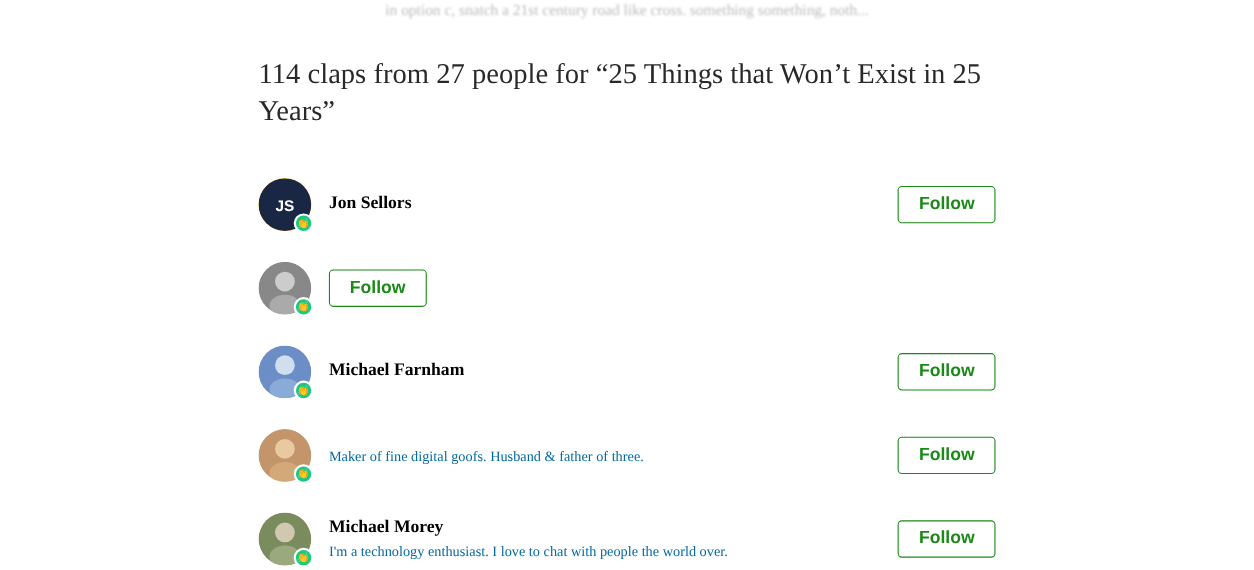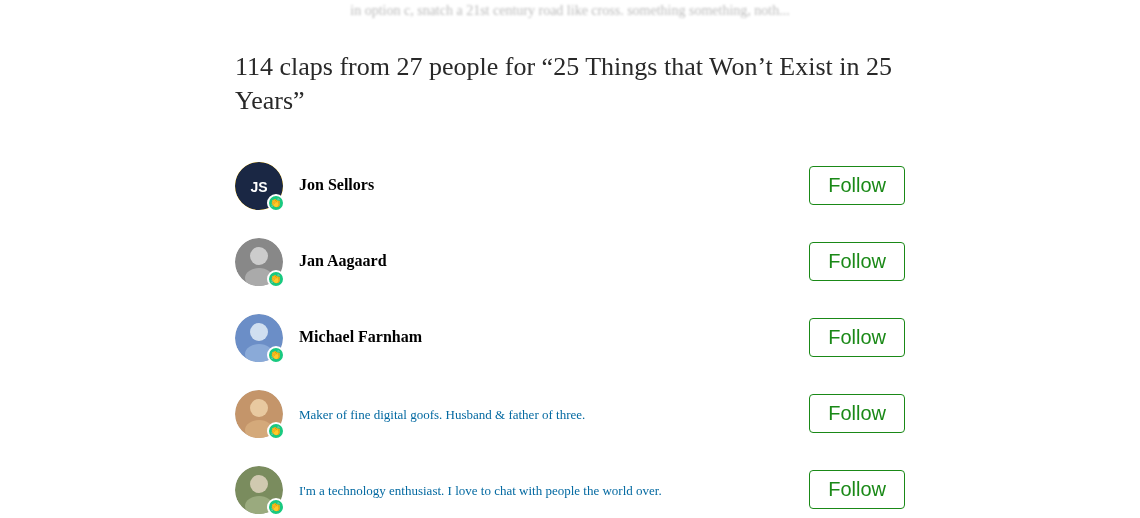--- a/index.html
+++ b/index.html
@@ -172,22 +172,22 @@
       font-size: 13px;
       color: #0369a1;
       margin-top: 2px;
     }
 
     .follow-btn {
       padding: 7px 18px;
       border: 1.5px solid #1a8917;
       background: transparent;
       color: #1a8917;
-      font-size: 20px;
-      font-weight: 400;
+      font-size: 16px;
+      font-weight: 700;
       border-radius: 4px;
       cursor: pointer;
       white-space: nowrap;
       min-width: 80px;
       text-align: center;
     }
 
     
     .avatar-dark-blue {
       background: #eab308;
@@ -235,23 +235,20 @@
       <div class="user-avatar-wrapper">
         <div class="user-avatar">
           <svg width="48" height="48" viewBox="0 0 48 48" xmlns="http://www.w3.org/2000/svg">
             <rect width="48" height="48" fill="#888" rx="24"></rect>
             <circle cx="24" cy="18" r="9" fill="#ccc"></circle>
             <ellipse cx="24" cy="40" rx="14" ry="10" fill="#aaa"></ellipse>
           </svg>
         </div>
         <div class="clap-badge">👏</div>
       </div>
-      <div class="user-info">
-        <div class="user-name">Jan Aagaard</div>
-      </div>
       <button class="follow-btn">Follow</button>
     </div>
 
     <div class="user-item">
       <div class="user-avatar-wrapper">
         <div class="user-avatar">
           <svg width="48" height="48" viewBox="0 0 48 48" xmlns="http://www.w3.org/2000/svg">
             <rect width="48" height="48" fill="#6b8ec7" rx="24"></rect>
             <circle cx="24" cy="18" r="9" fill="#d0dff0"></circle>
             <ellipse cx="24" cy="40" rx="14" ry="10" fill="#8aaad8"></ellipse>
@@ -287,19 +284,20 @@
         <div class="user-avatar">
           <svg width="48" height="48" viewBox="0 0 48 48" xmlns="http://www.w3.org/2000/svg">
             <rect width="48" height="48" fill="#7a8c5e" rx="24"></rect>
             <circle cx="24" cy="18" r="9" fill="#d0c9b0"></circle>
             <ellipse cx="24" cy="40" rx="14" ry="10" fill="#9aaa7e"></ellipse>
           </svg>
         </div>
         <div class="clap-badge">👏</div>
       </div>
       <div class="user-info">
+        <div class="user-name">Michael Morey</div>
         <div class="user-bio">I'm a technology enthusiast. I love to chat with people the world over.</div>
       </div>
       <button class="follow-btn">Follow</button>
     </div>
 
   </div>
 </div>
 
 </body></html>

